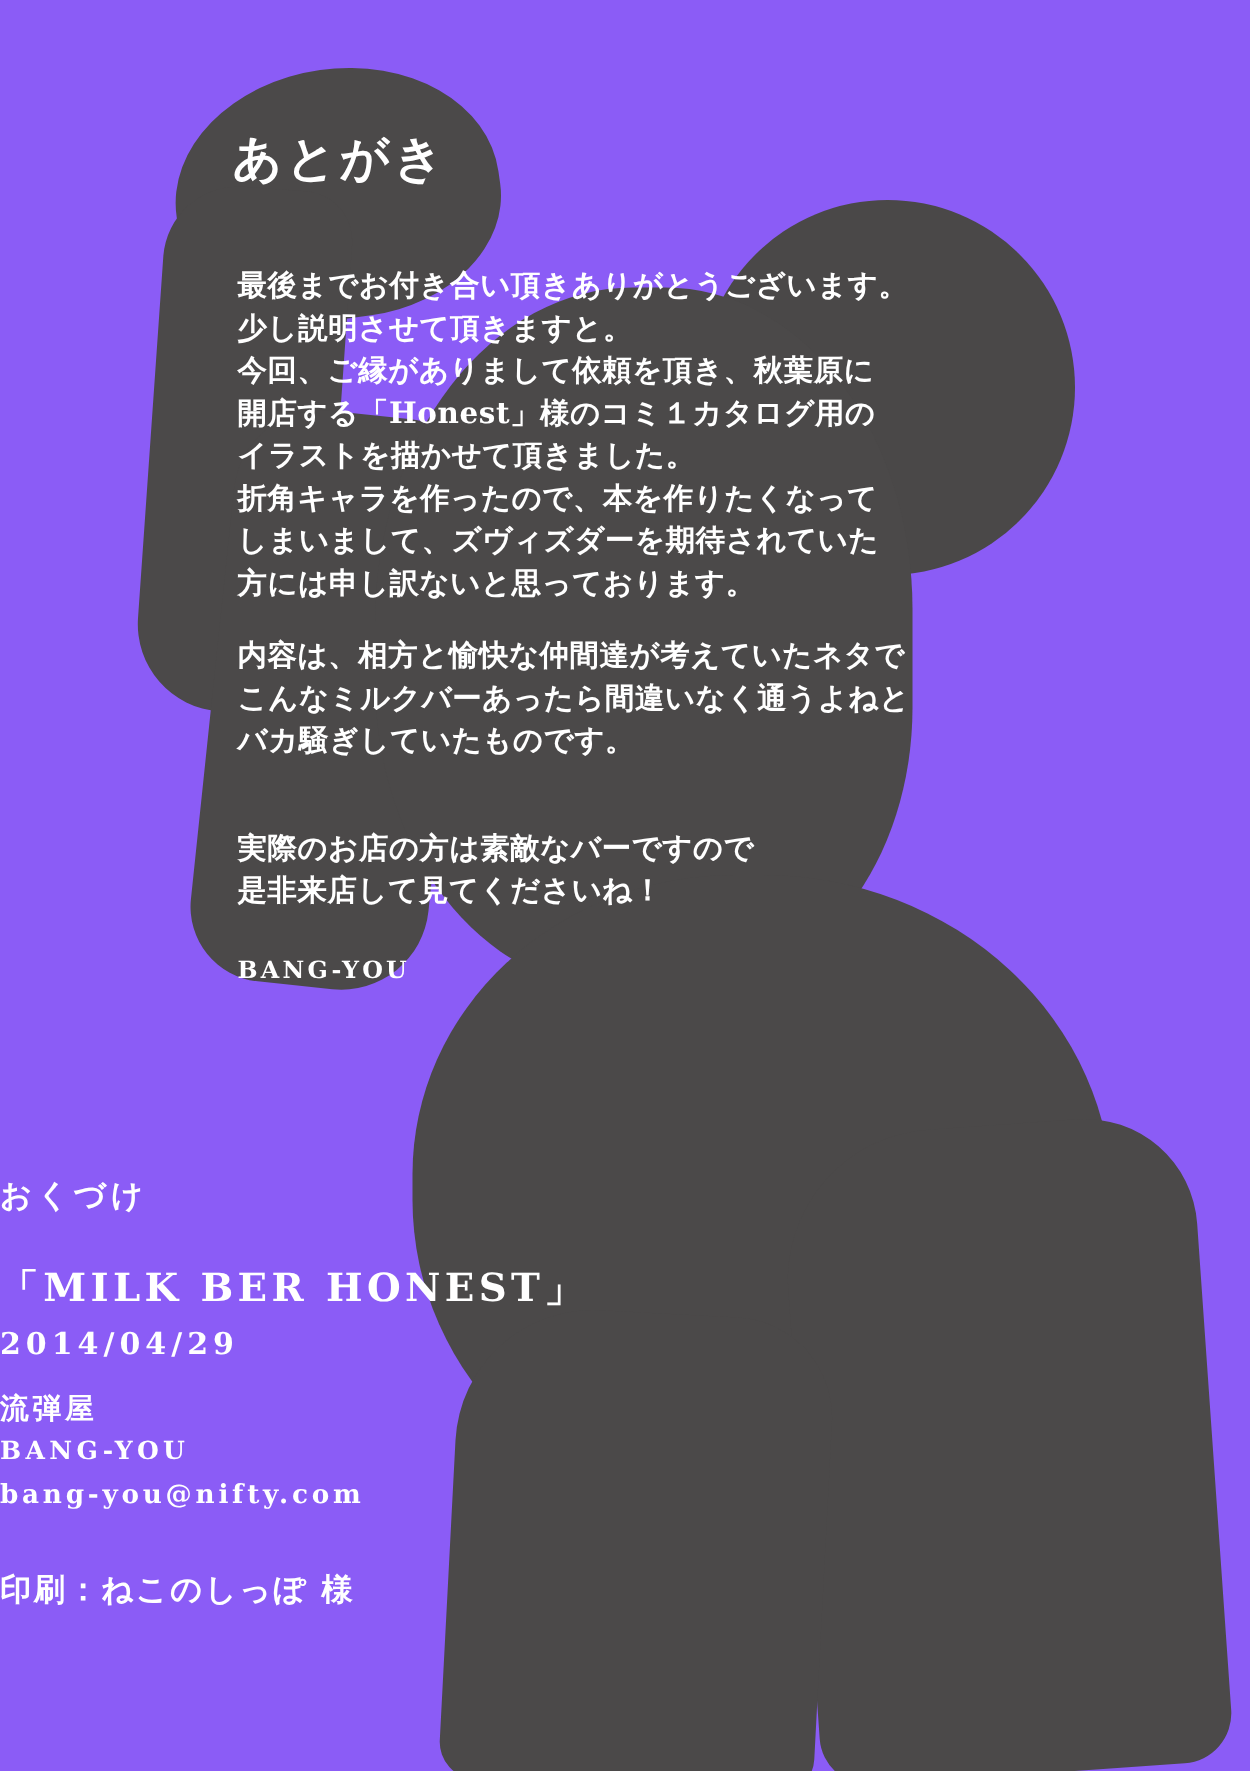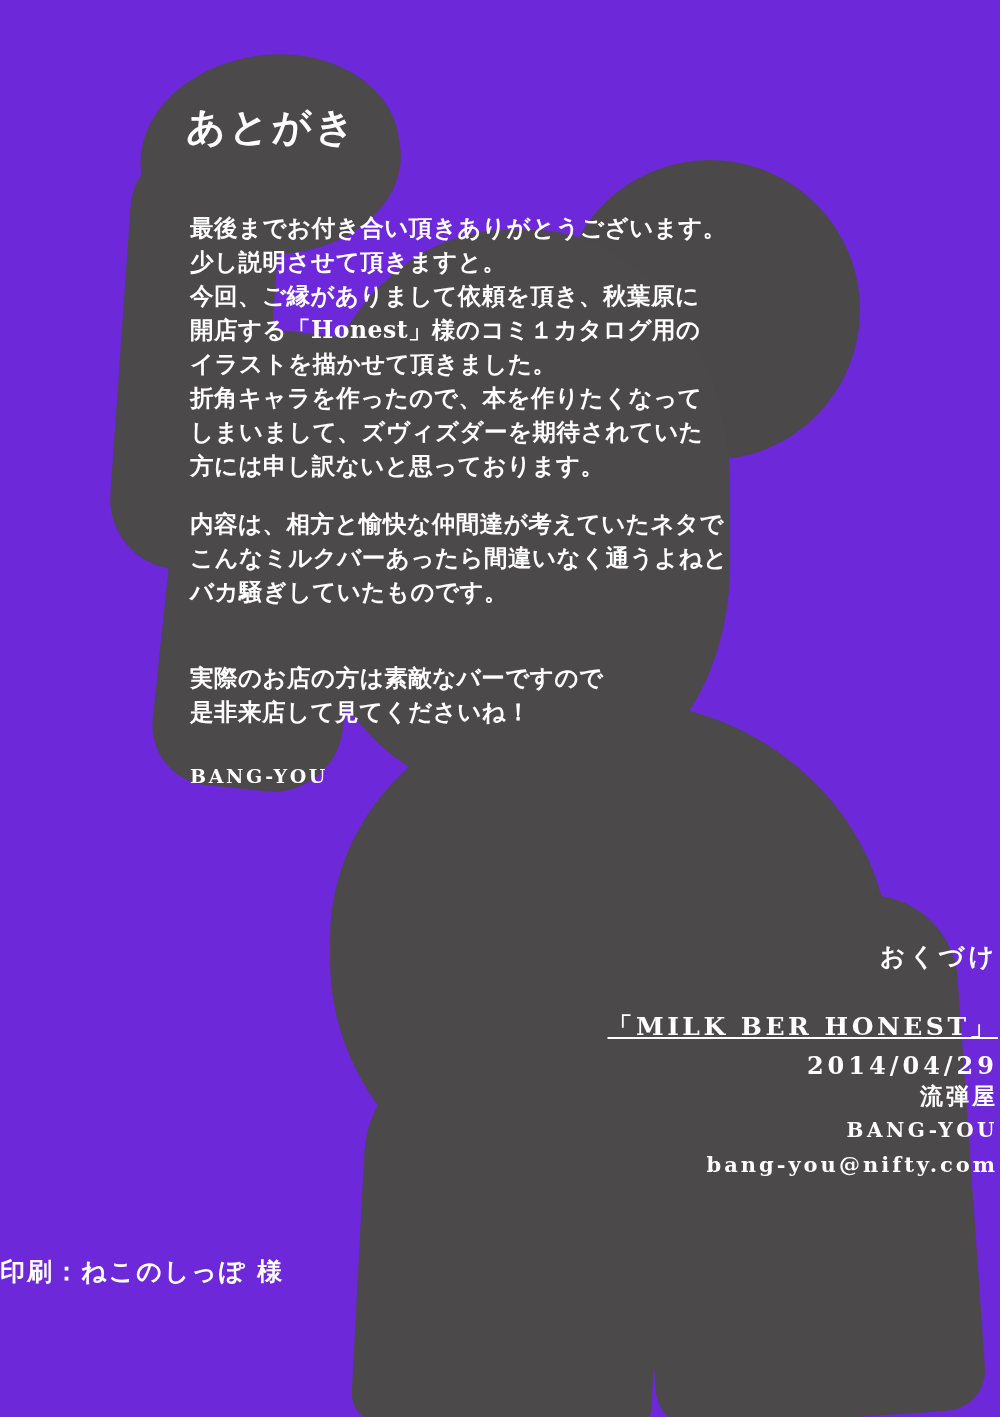--- a/index.html
+++ b/index.html
@@ -4,21 +4,21 @@
 <style>
   html, body {
     margin: 0;
     padding: 0;
     background: #ffffff;
   }
   .page {
     position: relative;
     width: 1000px;
     height: 1417px;
-    background: #6d28d9;
+    background: #8b5cf6;
     overflow: hidden;
     font-family: "Liberation Serif", serif;
     color: #ffffff;
   }
   
   .silhouette {
     position: absolute;
     inset: 0;
     pointer-events: none;
   }
@@ -112,40 +112,40 @@
     top: 765px;
     font-family: "DejaVu Serif", serif;
     font-weight: bold;
     font-size: 19px;
     letter-spacing: 2.6px;
   }
 
   .colophon {
     position: absolute;
     left: 0;
-    right: 2px;
-    text-align: right;
+    right: 12px;
+    text-align: left;
   }
   .colophon-title {
     top: 940px;
     font-family: "DejaVu Sans", sans-serif;
     font-weight: bold;
     font-size: 25px;
     letter-spacing: 4px;
   }
   .colophon-lines {
     top: 1010px;
   }
   .col-line {
     font-family: "DejaVu Serif", serif;
     font-weight: bold;
     color: #ffffff;
   }
-  .col-line.l0 { font-size: 25px; letter-spacing: 3.5px; margin-bottom: 8px; text-decoration: underline; }
-  .col-line.l1 { font-size: 24px; letter-spacing: 4px; margin-bottom: 1px; }
+  .col-line.l0 { font-size: 31px; letter-spacing: 3.5px; margin-bottom: 8px; }
+  .col-line.l1 { font-size: 24px; letter-spacing: 4px; margin-bottom: 22px; }
   .col-line.l2 { font-size: 23px; letter-spacing: 3px; margin-bottom: 6px; }
   .col-line.l3 { font-size: 20px; letter-spacing: 3.5px; margin-bottom: 10px; }
   .col-line.l4 { font-size: 21px; letter-spacing: 3px; margin-bottom: 24px; }
   .col-line.l5 { font-size: 21px; letter-spacing: 3px; }
 
   .printer {
     position: absolute;
     left: 0;
     right: 0;
     top: 1255px;

